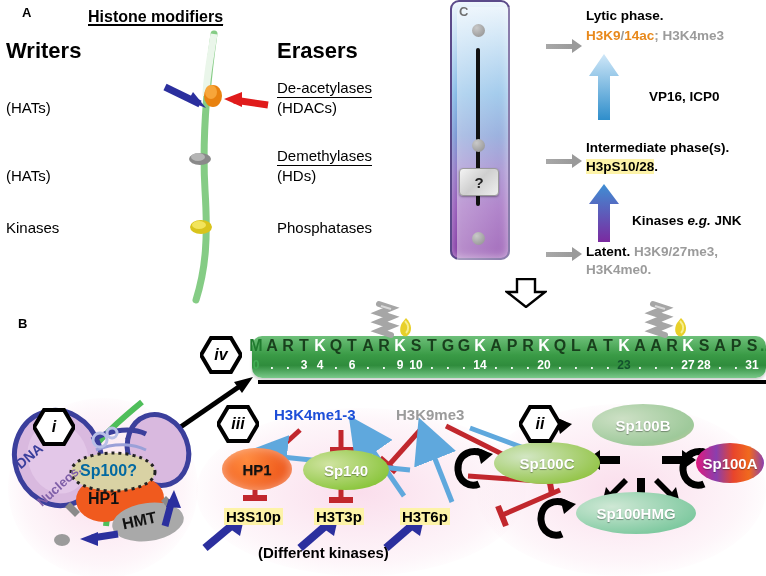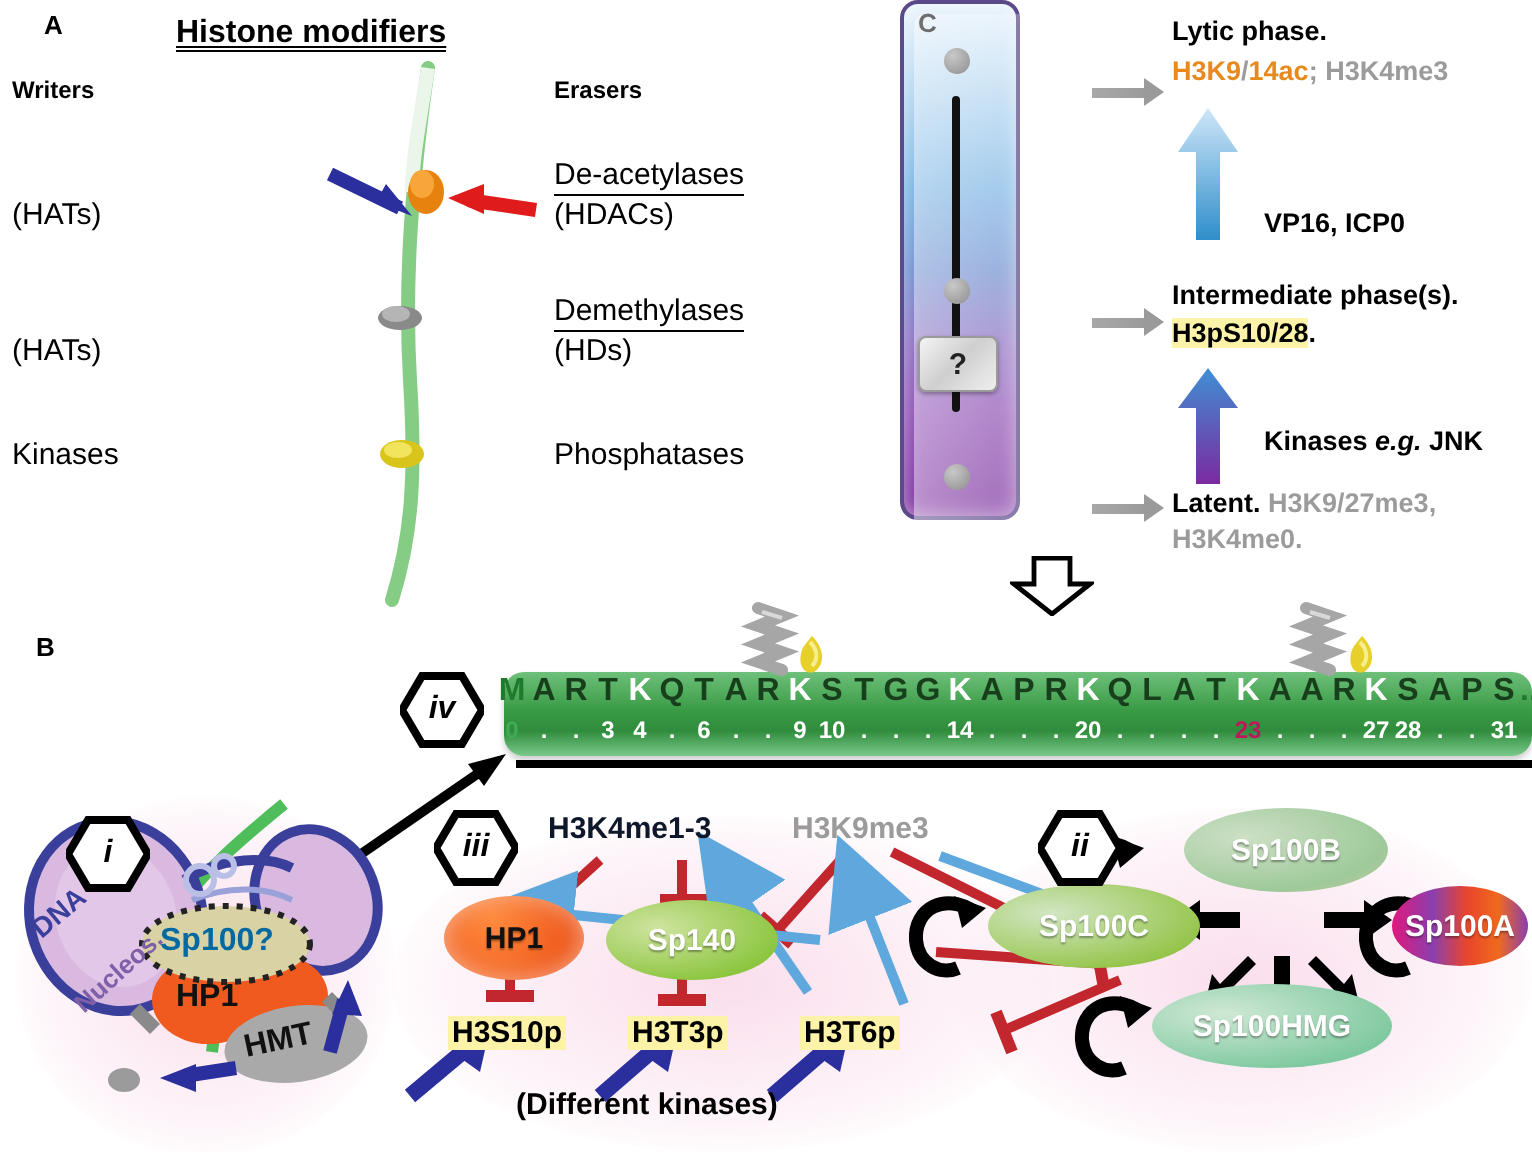--- a/index.html
+++ b/index.html
@@ -5,21 +5,21 @@
   html,body{margin:0;padding:0;background:#fff;}
   body{width:766px;height:576px;position:relative;overflow:hidden;
        font-family:"Liberation Sans","DejaVu Sans",sans-serif;color:#000;}
   .abs{position:absolute;}
   .panel-letter{font-weight:bold;font-size:13px;}
 
   
   #panelA{left:0;top:0;width:450px;height:300px;}
   #a-title{left:88px;top:8px;font-weight:bold;font-size:16px;
            text-decoration:underline;text-underline-offset:2px;}
-  .colhead{font-weight:bold;font-size:12px;}
+  .colhead{font-weight:bold;font-size:22px;}
   .arow{font-size:15px;line-height:19px;}
   .ul{border-bottom:1.6px solid #000;}
 
   
   #a-tail{left:0;top:0;width:450px;height:330px;}
 
   
   #panelC{left:450px;top:0;width:316px;height:310px;}
   #c-slider{left:40px;top:14px;width:56px;height:256px;border-radius:9px;
     border:2px solid #5b4a8a;
@@ -167,21 +167,21 @@
 
   <svg class="layer" style="left:136px;top:50px;" width="40" height="72">
     <defs>
       <linearGradient id="gradUp1" x1="0" y1="1" x2="0" y2="0">
         <stop offset="0%" stop-color="#2f8ecb"></stop>
           <stop offset="100%" stop-color="#cfe7f8"></stop>
       </linearGradient>
     </defs>
     <path d="M12,70 L12,26 L3,26 L18,4 L33,26 L24,26 L24,70 Z" fill="url(#gradUp1)"></path>
   </svg>
-  <div class="c-text" style="left:182px;top:89px;margin-top:15px;">VP16, ICP0</div>
+  <div class="c-text" style="left:199px;top:89px;">VP16, ICP0</div>
 
   <div class="c-text" style="left:136px;top:140px;">Intermediate phase(s).</div>
   <div class="c-text" style="left:136px;top:159px;">
     <span class="hl">H3pS10/28</span><span>.</span>
   </div>
 
   <svg class="layer" style="left:136px;top:182px;" width="40" height="62">
     <defs>
       <linearGradient id="gradUp2" x1="0" y1="1" x2="0" y2="0">
         <stop offset="0%" stop-color="#7b2aa0"></stop>
@@ -264,21 +264,21 @@
       <span class="abs" style="left: 210px; top: 0px; width: 16px; text-align: center; color: rgb(255, 255, 255);">.</span>
       <span class="abs" style="left: 226px; top: 0px; width: 16px; text-align: center; color: rgb(255, 255, 255);">14</span>
       <span class="abs" style="left: 242px; top: 0px; width: 16px; text-align: center; color: rgb(255, 255, 255);">.</span>
       <span class="abs" style="left: 258px; top: 0px; width: 16px; text-align: center; color: rgb(255, 255, 255);">.</span>
       <span class="abs" style="left: 274px; top: 0px; width: 16px; text-align: center; color: rgb(255, 255, 255);">.</span>
       <span class="abs" style="left: 290px; top: 0px; width: 16px; text-align: center; color: rgb(255, 255, 255);">20</span>
       <span class="abs" style="left: 306px; top: 0px; width: 16px; text-align: center; color: rgb(255, 255, 255);">.</span>
       <span class="abs" style="left: 322px; top: 0px; width: 16px; text-align: center; color: rgb(255, 255, 255);">.</span>
       <span class="abs" style="left: 338px; top: 0px; width: 16px; text-align: center; color: rgb(255, 255, 255);">.</span>
       <span class="abs" style="left: 354px; top: 0px; width: 16px; text-align: center; color: rgb(255, 255, 255);">.</span>
-      <span class="abs" style="left: 370px; top: 0px; width: 16px; text-align: center; color: #be185d;">23</span>
+      <span class="abs" style="left: 370px; top: 0px; width: 16px; text-align: center; color: #14532d;">23</span>
       <span class="abs" style="left: 386px; top: 0px; width: 16px; text-align: center; color: rgb(255, 255, 255);">.</span>
       <span class="abs" style="left: 402px; top: 0px; width: 16px; text-align: center; color: rgb(255, 255, 255);">.</span>
       <span class="abs" style="left: 418px; top: 0px; width: 16px; text-align: center; color: rgb(255, 255, 255);">.</span>
       <span class="abs" style="left: 434px; top: 0px; width: 16px; text-align: center; color: rgb(255, 255, 255);">27</span>
       <span class="abs" style="left: 450px; top: 0px; width: 16px; text-align: center; color: rgb(255, 255, 255);">28</span>
       <span class="abs" style="left: 466px; top: 0px; width: 16px; text-align: center; color: rgb(255, 255, 255);">.</span>
       <span class="abs" style="left: 482px; top: 0px; width: 16px; text-align: center; color: rgb(255, 255, 255);">.</span>
       <span class="abs" style="left: 498px; top: 0px; width: 16px; text-align: center; color: rgb(255, 255, 255);">31</span>
     </div>
   <div id="axisline"></div>
@@ -464,21 +464,21 @@
     </g>
   </svg>
 
   <div class="prot" style="left:222px;top:148px;width:70px;height:42px;
        background:radial-gradient(circle at 35% 30%,#ff8a3d,#ef5a1c 70%);color:#111;
        box-shadow:inset 0 0 12px rgba(255,255,255,.5);">HP1</div>
 
   <div class="prot" style="left:303px;top:150px;width:86px;height:40px;
        background:radial-gradient(ellipse at 30% 35%,#cfe3a0,#8cc63f 75%);">Sp140</div>
 
-  <div class="mark gr" style="left:274px;top:106px;color:#0f172a;">H3K4me1-3</div>
+  <div class="mark gr" style="left:274px;top:106px;color:#1d4ed8;">H3K4me1-3</div>
   <div class="mark gr" style="left:396px;top:106px;color:#9b9b9b;">H3K9me3</div>
 
   <div class="kinlbl" style="left:224px;top:208px;">H3S10p</div>
   <div class="kinlbl" style="left:314px;top:208px;">H3T3p</div>
   <div class="kinlbl" style="left:400px;top:208px;">H3T6p</div>
 
   <div id="diffkin" style="left:258px;top:244px;">(Different kinases)</div>
 
   <div class="prot" style="left:592px;top:104px;width:102px;height:42px;
        background:radial-gradient(ellipse at 30% 35%,#cde0c5,#9ec99a 70%,#c9c79a);">Sp100B</div>

